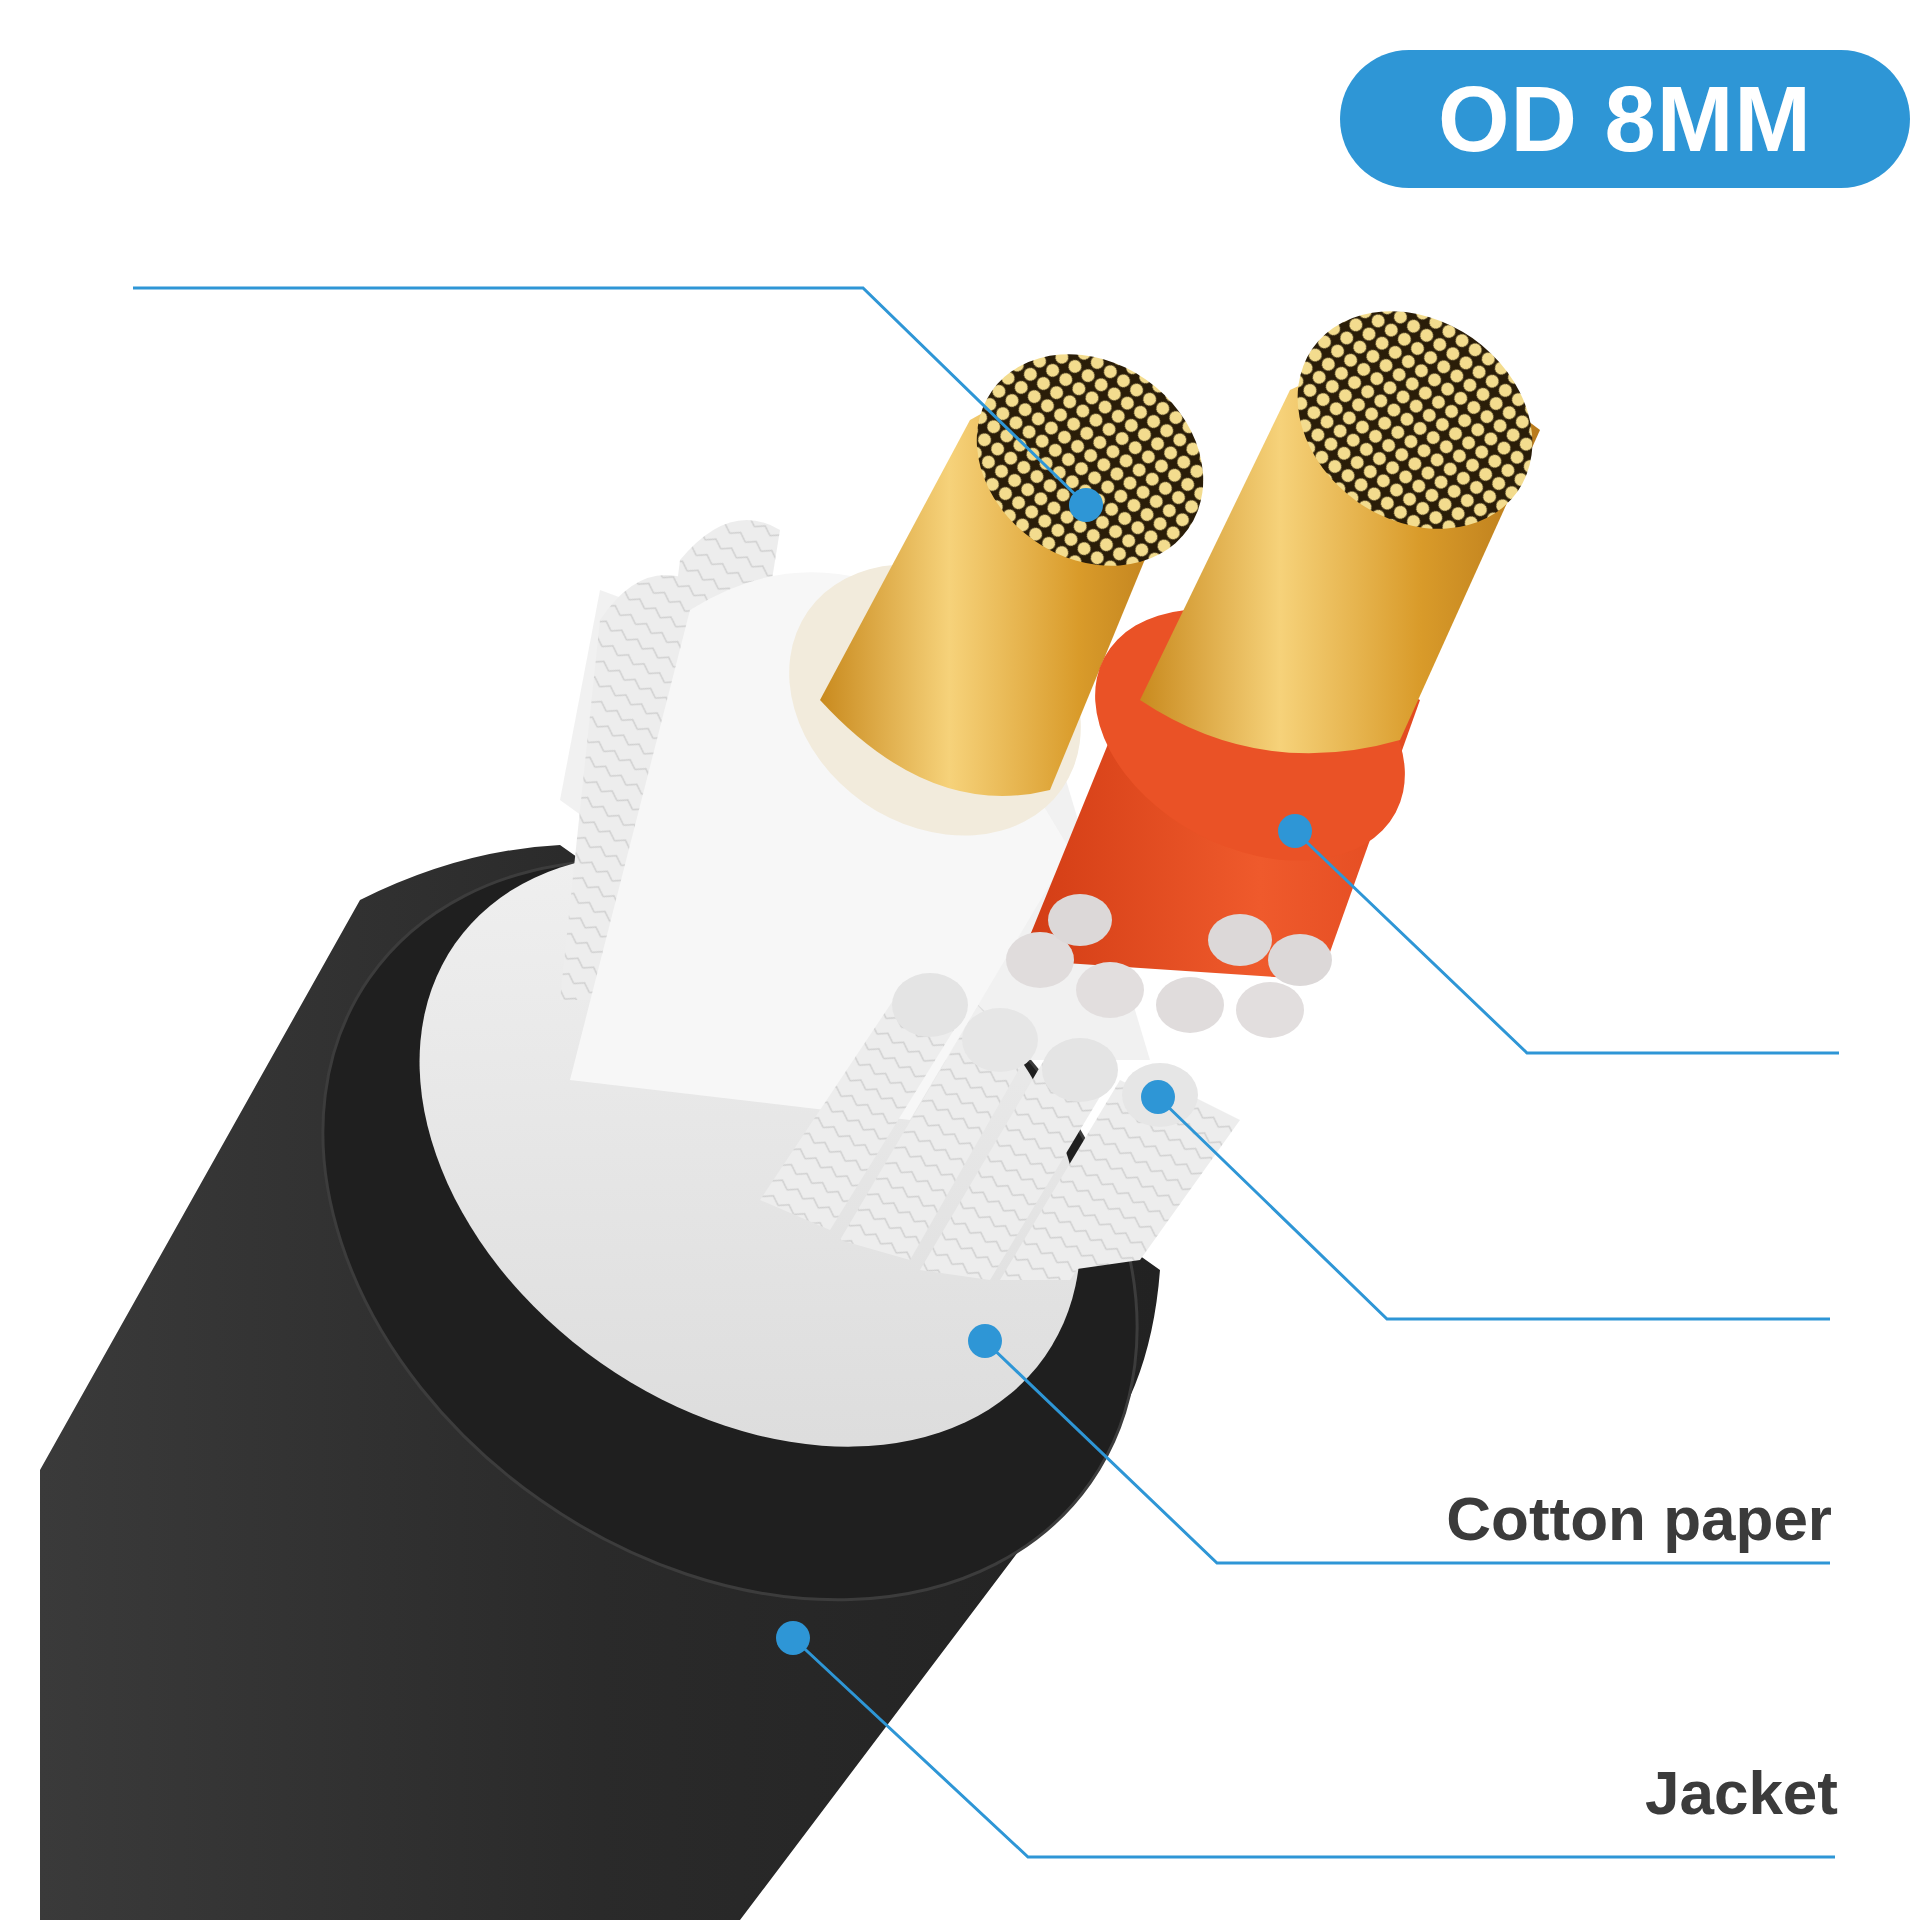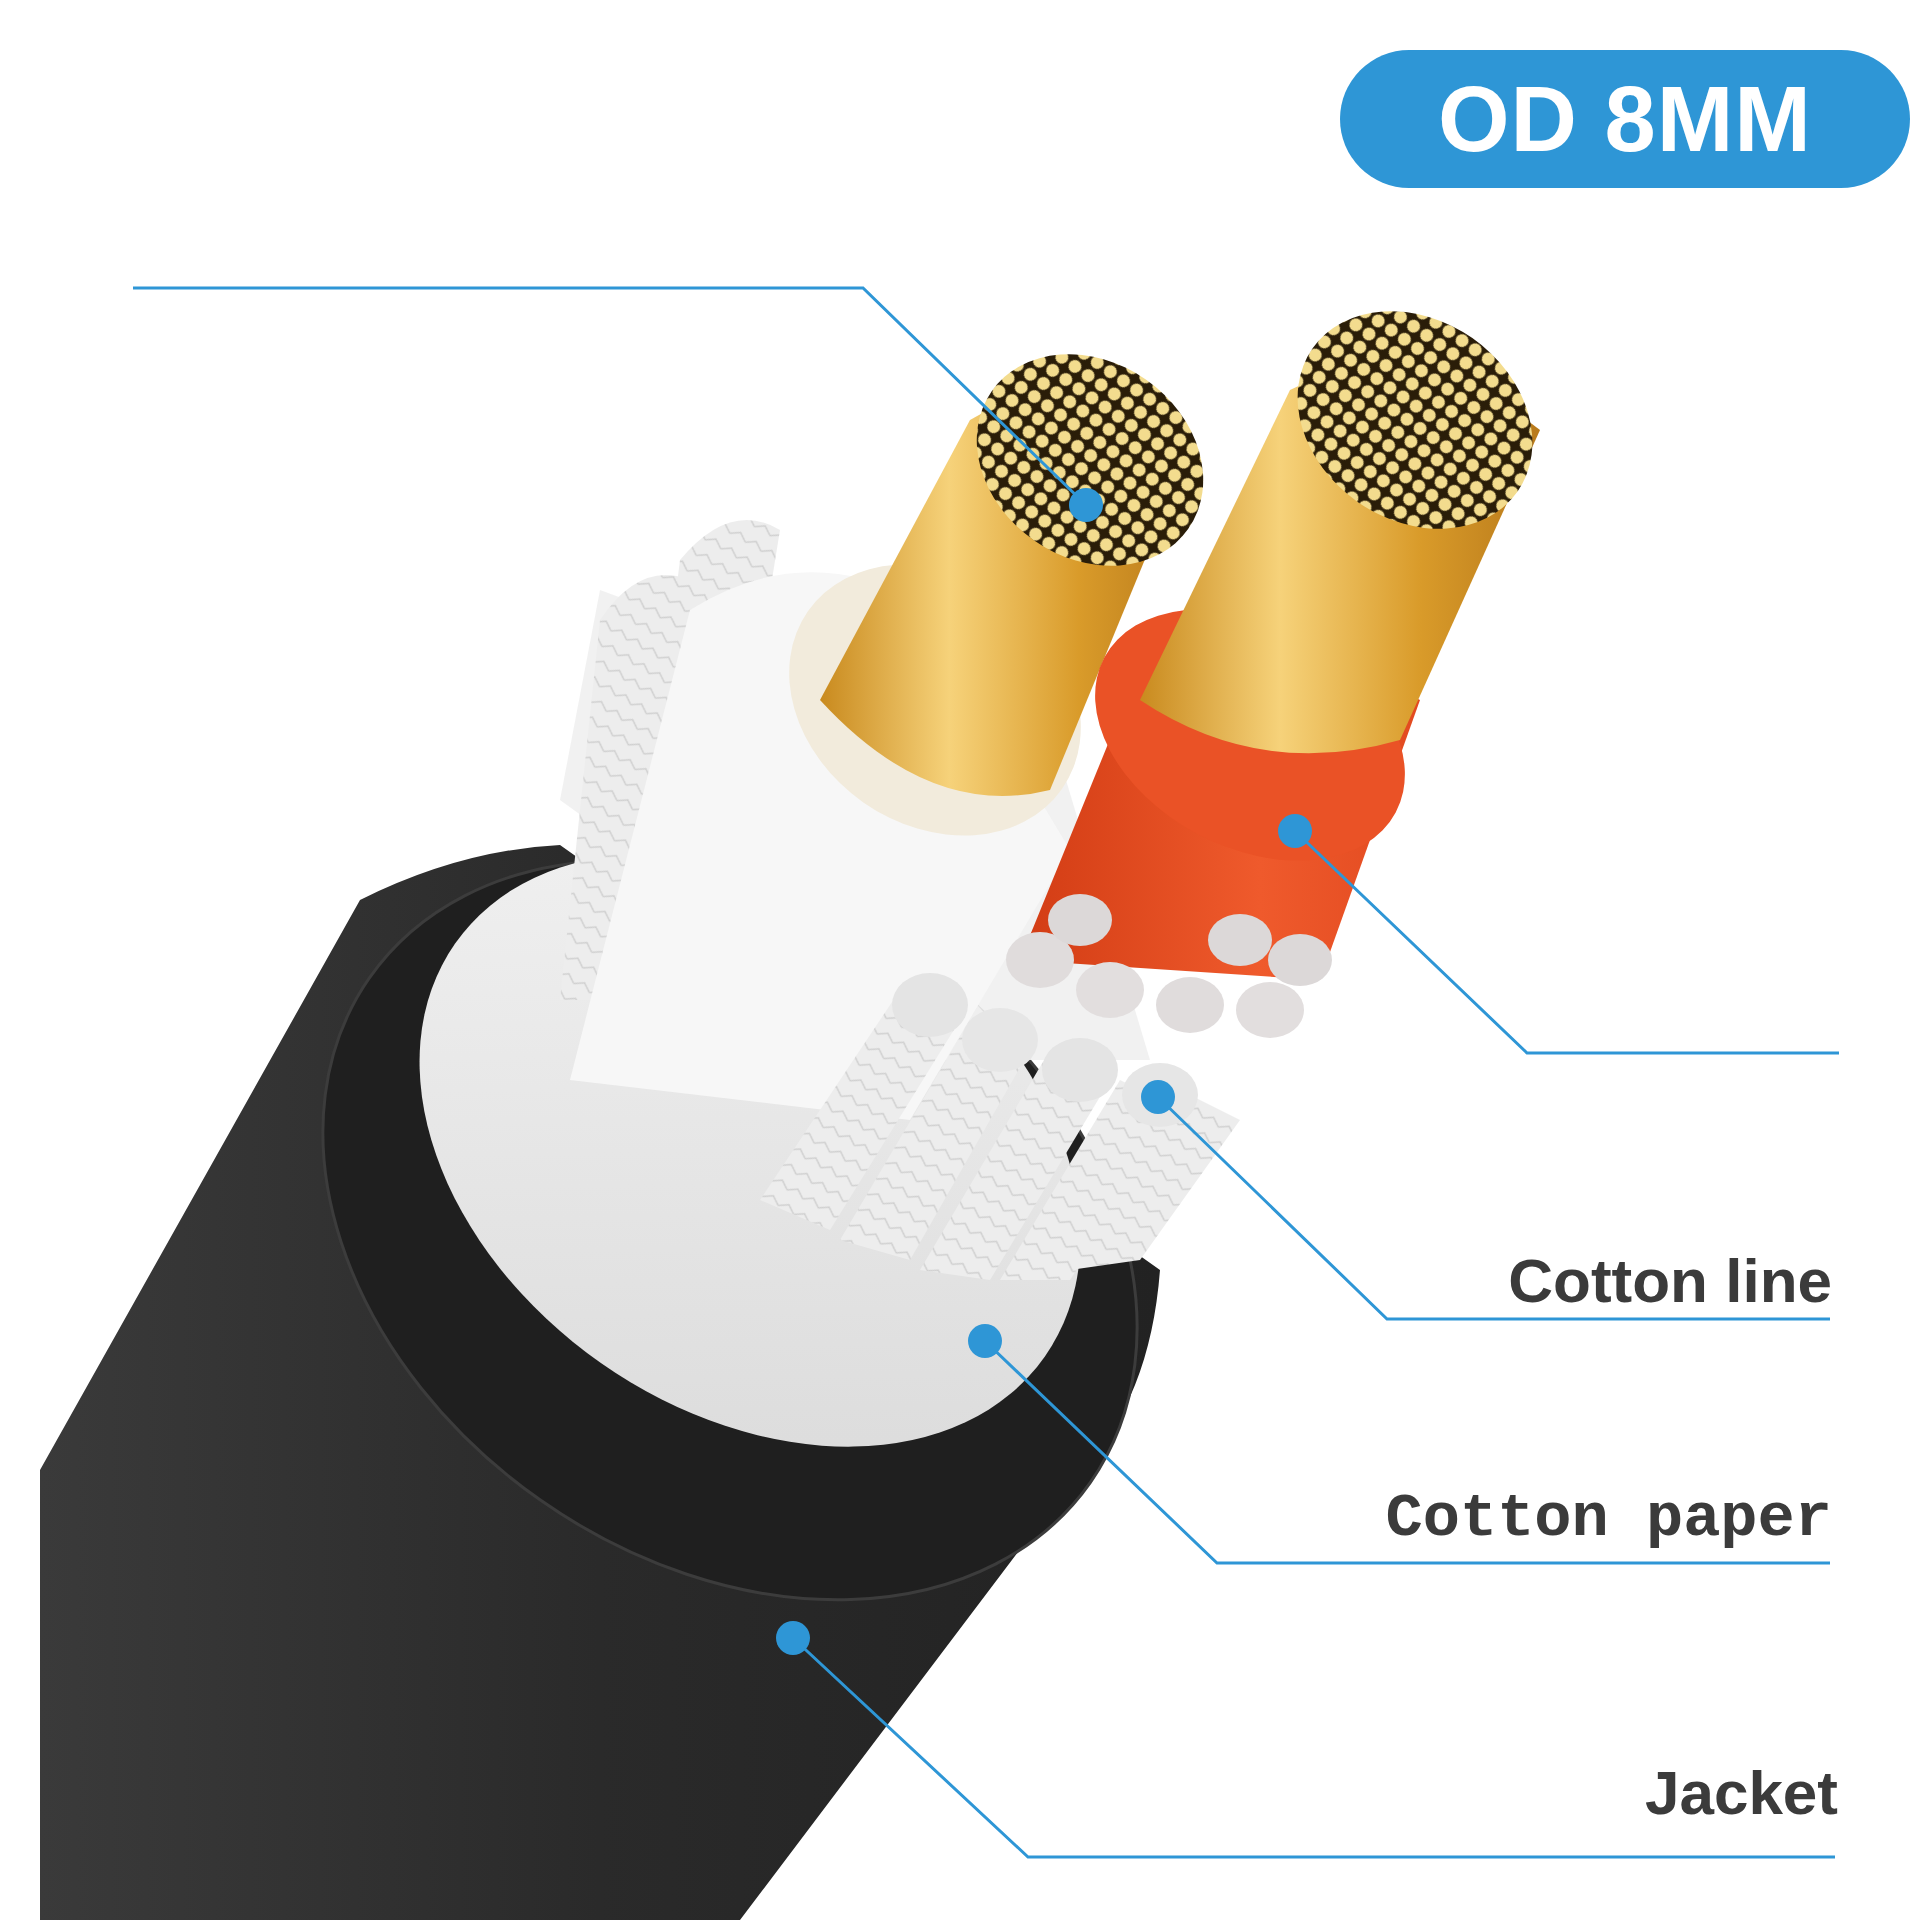--- a/index.html
+++ b/index.html
@@ -120,17 +120,16 @@
       <circle cx="1118" cy="1097" r="17"></circle>
       <circle cx="945" cy="1341" r="17"></circle>
       <circle cx="753" cy="1638" r="17"></circle>
     </g>
   </svg>
 
   <div class="badge">
     <span>OD 8MM</span>
   </div>
 
-  <div class="label right" style="top:1250px; right:128px;">Cotton line</div>
-  <div class="label right" style="top:1488px; right:128px;font-family:Liberation Mono, monospace;">Cotton paper</div>
+  <div class="label right" style="top:1488px; right:128px;">Cotton paper</div>
   <div class="label right" style="top:1762px; right:122px;">Jacket</div>
 
 </div>
 
 </body></html>

